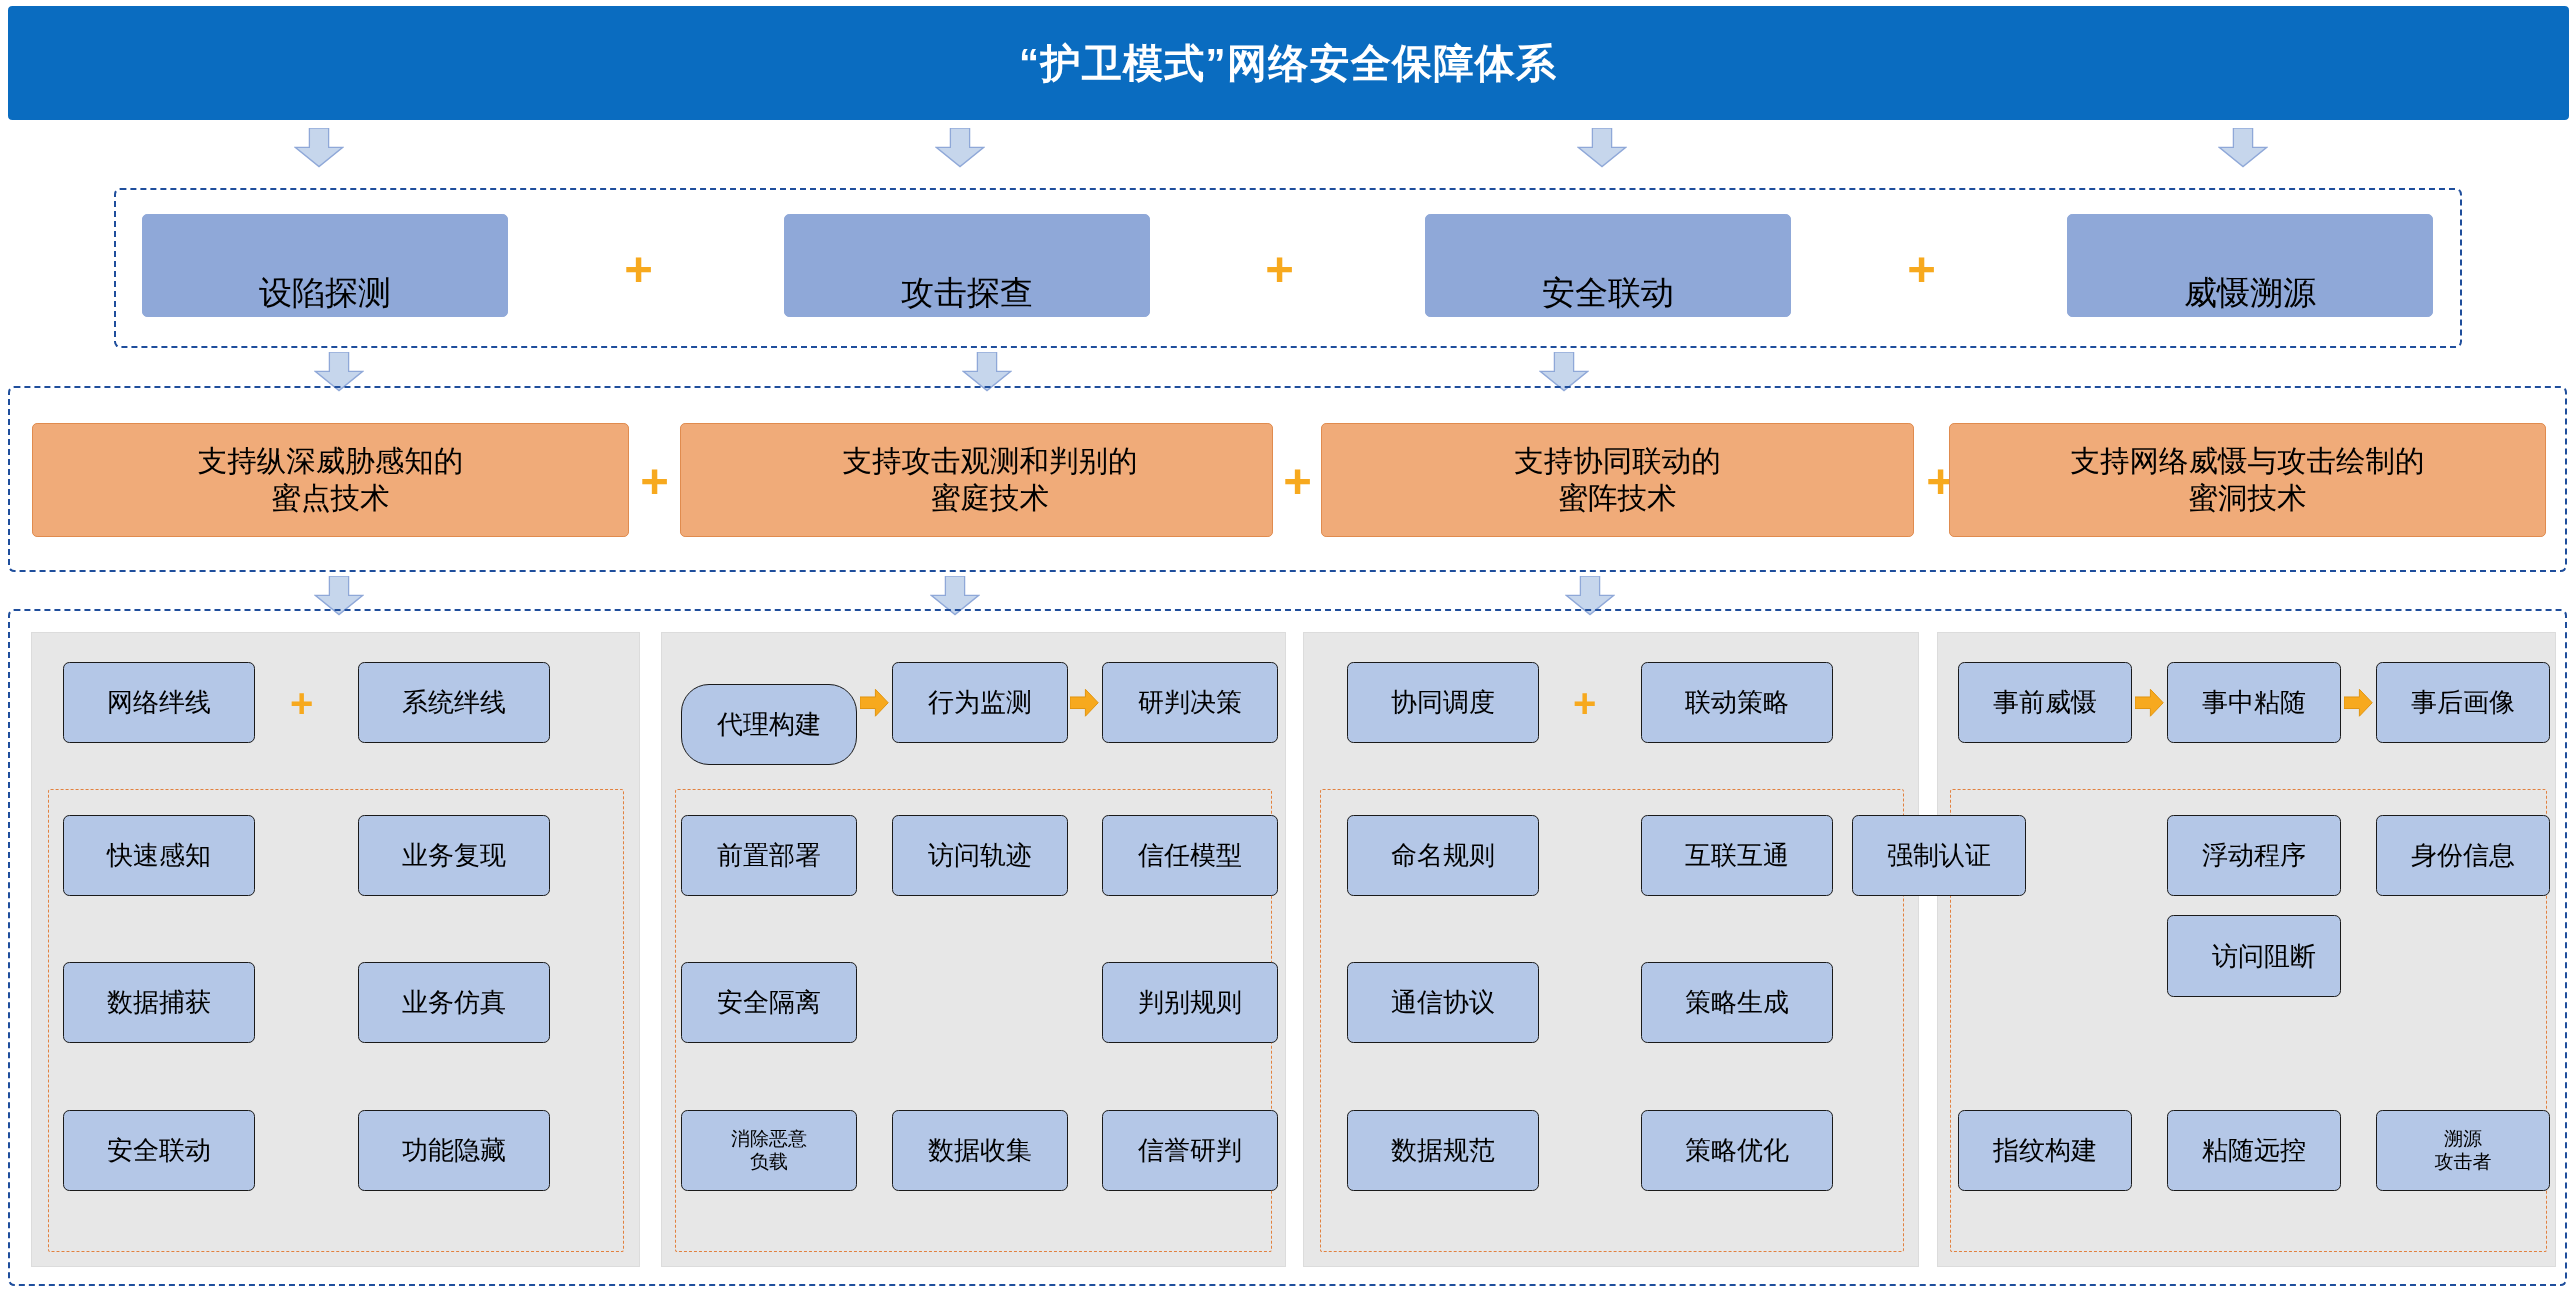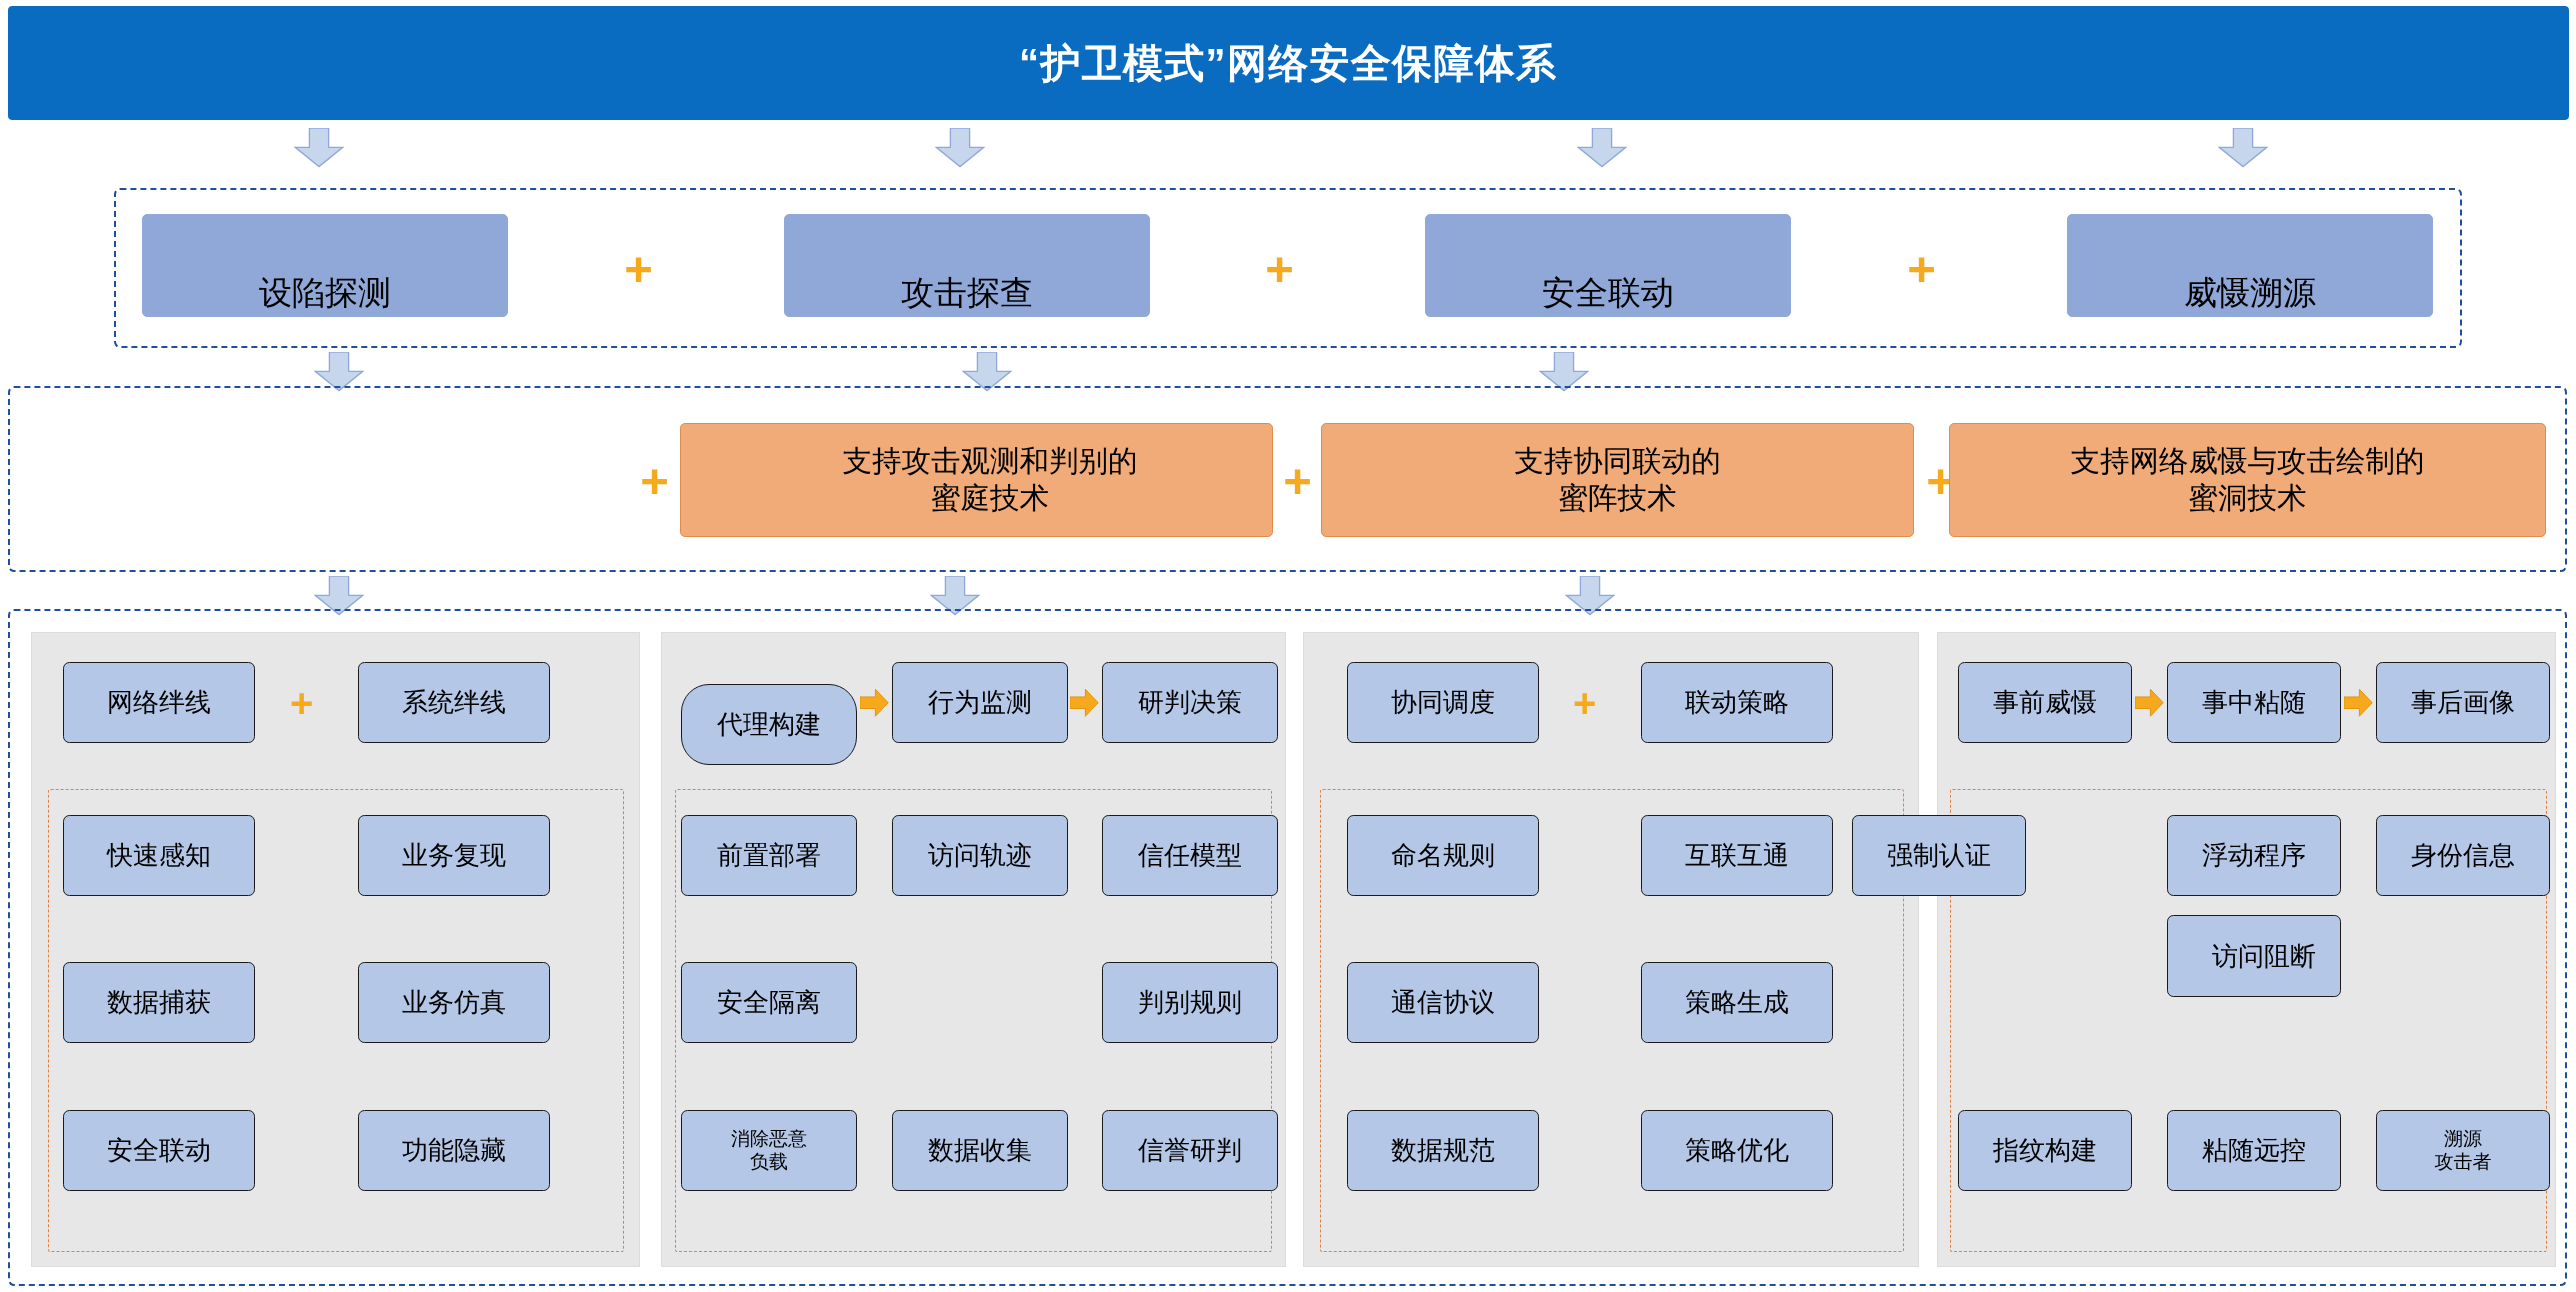--- a/index.html
+++ b/index.html
@@ -117,20 +117,26 @@
       </svg>
   </div>
   <div class="arrow-d" style="left:1539px;top:352px;">
     <svg viewBox="0 0 78 62">
         <polygon points="24,0 54,0 54,30 76,30 39,60 2,30 24,30" fill="#c6d6ec" stroke="#8fa8d8" stroke-width="2"></polygon>
       </svg>
   </div>
 
   <div class="band" style="left:7.7px;top:386px;width:2559px;height:186px;"></div>
 
+  <div class="orange-box" style="left:32px;top:423px;width:597px;height:114px;">
+    <div>
+      <div>支持纵深威胁感知的</div>
+      <div>蜜点技术</div>
+    </div>
+  </div>
   <div class="plus" style="left:632px;top:459px;width:45px;height:45px;">+</div>
 
   <div class="orange-box" style="left:680px;top:423px;width:593px;height:114px;padding-left:27px;">
     <div>
       <div>支持攻击观测和判别的</div>
       <div>蜜庭技术</div>
     </div>
   </div>
   <div class="plus" style="left:1275px;top:459px;width:45px;height:45px;">+</div>
 

